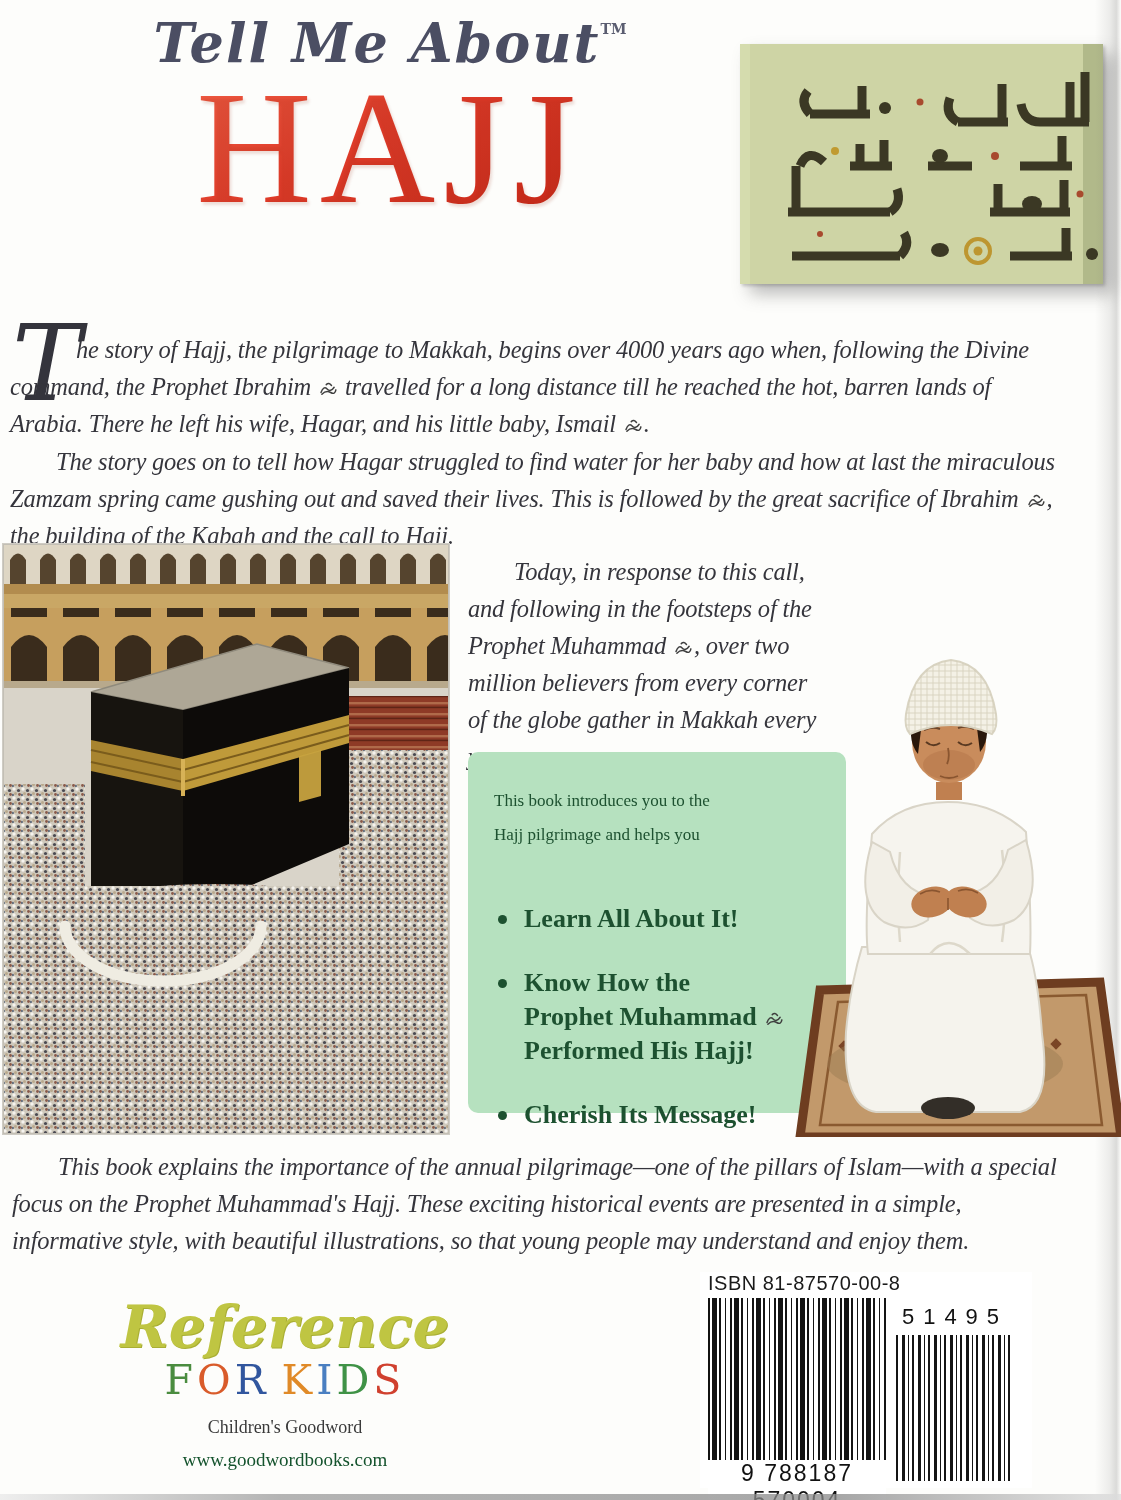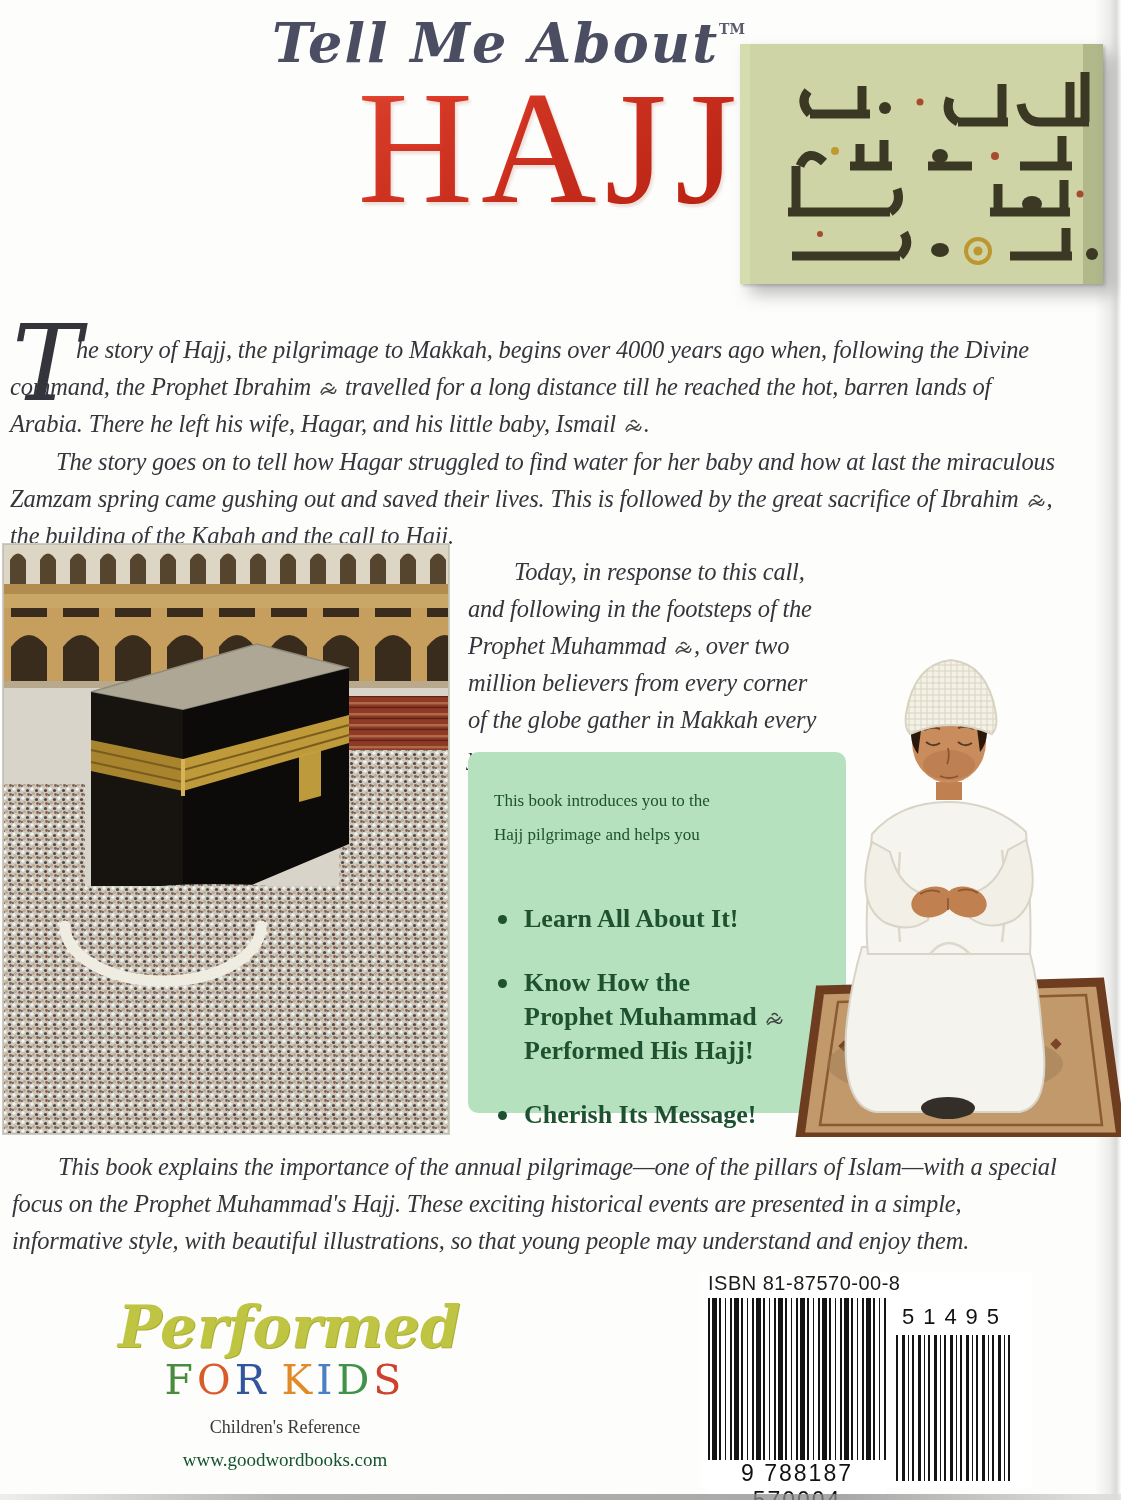--- a/index.html
+++ b/index.html
@@ -1,20 +1,20 @@
 <!DOCTYPE html>
 <html><head>
 <meta charset="utf-8">
 <style>
   html,body{margin:0;padding:0;background:#ffffff;}
   .page{position:relative;width:1121px;height:1500px;background:#fdfdfb;overflow:hidden;
         font-family:"Liberation Serif",serif;}
 
   
-  .title-block{position:absolute;left:55px;top:14px;width:690px;text-align:right;}
+  .title-block{position:absolute;left:45px;top:14px;width:690px;text-align:center;}
   .brand{font-family:"DejaVu Serif",serif;font-style:italic;font-weight:bold;
          font-size:54px;line-height:1.1;color:var(--brand-ink,#4B4E63);letter-spacing:2px;}
   .brand sup{font-size:14px;font-style:normal;letter-spacing:0;vertical-align:28px;color:#5a5d70;}
   .main-title{margin:-6px 0 0 0;font-family:"Liberation Serif",serif;font-weight:normal;
        font-size:160px;line-height:1.02;letter-spacing:8px;
        background:linear-gradient(150deg,#f4674c 8%,#e03c2a 45%,#c32516 88%);
        -webkit-background-clip:text;background-clip:text;color:transparent;
        text-shadow:2px 3px 3px rgba(150,40,20,.15);}
   .subtitle{margin-top:-8px;font-weight:bold;font-size:42px;color:var(--subtitle-ink,#26262C);letter-spacing:1px;}
 
@@ -286,23 +286,23 @@
       <path d="M206,116 Q210,138 200,150 L196,118 Z" fill="#2a180c"></path>
 
       <path d="M126,112 Q134,62 171,58 Q208,62 216,112 Q218,126 212,132 Q171,114 130,132 Q124,126 126,112 Z" fill="#f4f1e6" stroke="#d9d4c2" stroke-width="2"></path>
       <path d="M126,112 Q134,62 171,58 Q208,62 216,112 Q218,126 212,132 Q171,114 130,132 Q124,126 126,112 Z" fill="url(#net)" opacity=".85"></path>
     </svg>
   </figure>
 
   <p class="body outro">This book explains the importance of the annual pilgrimage—one of the pillars of Islam—with a special focus on the Prophet Muhammad's Hajj. These exciting historical events are presented in a simple, informative style, with beautiful illustrations, so that young people may understand and enjoy them.</p>
 
   <div class="publisher">
-    <div class="goodword">Performed</div>
+    <div class="goodword">Reference</div>
     <div class="forkids"><span style="color: rgb(74, 140, 63);">F</span><span style="color: rgb(217, 91, 42);">O</span><span style="color: rgb(49, 86, 158);">R</span><span class="sp"></span><span style="color: rgb(224, 138, 40);">K</span><span style="color: rgb(74, 127, 193);">I</span><span style="color: rgb(63, 146, 70);">D</span><span style="color: rgb(208, 64, 46);">S</span></div>
-    <div class="pub-line1">Children's Reference</div>
+    <div class="pub-line1">Children's Goodword</div>
     <div class="pub-line2">www.goodwordbooks.com</div>
   </div>
 
   <div class="barcode-block">
     <div class="isbn-label">ISBN 81-87570-00-8</div>
     <div class="main-code">
       <div class="main-bars"></div>
       <div class="main-digits">9 788187 570004</div>
     </div>
     <div class="addon">

